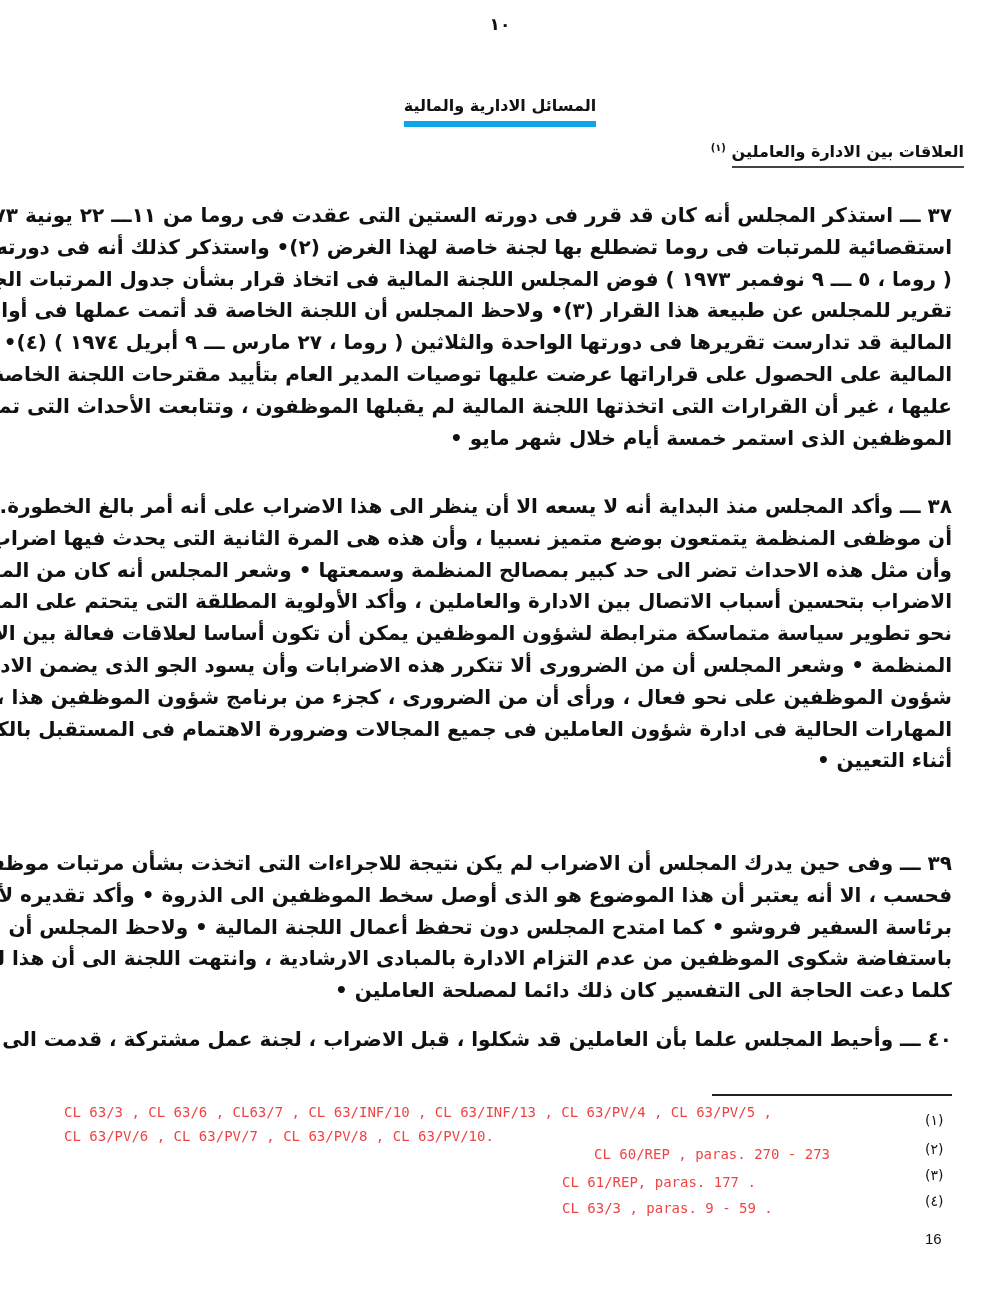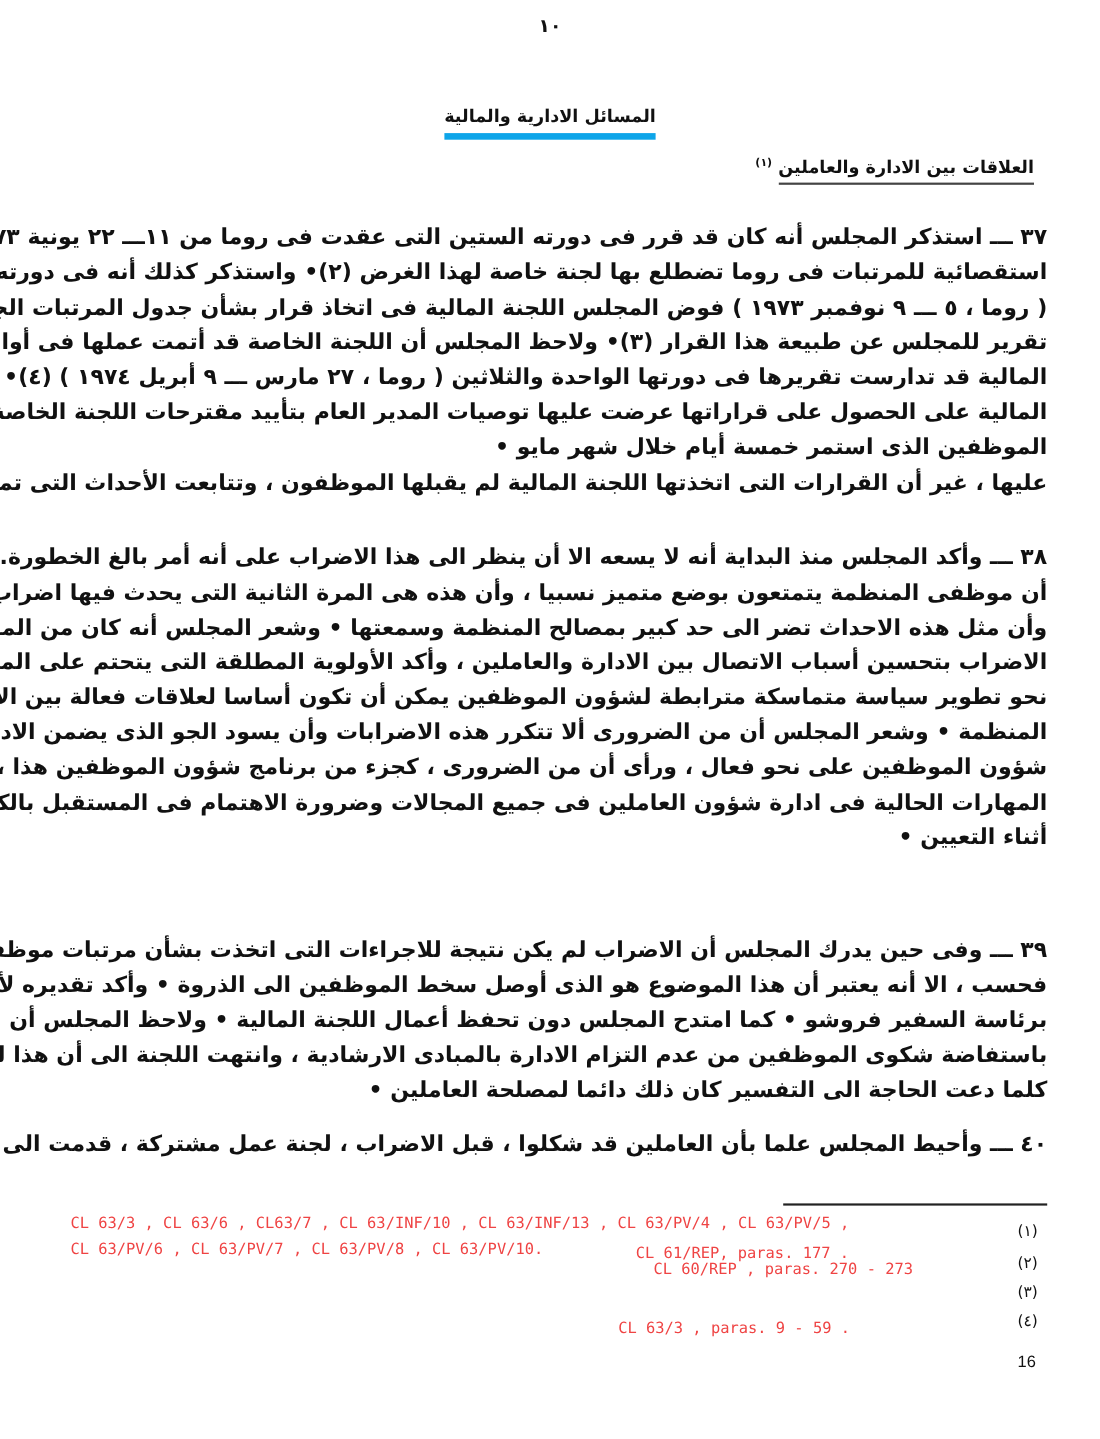--- a/index.html
+++ b/index.html
@@ -2,21 +2,21 @@
 <html><head>
 <meta charset="utf-8">
 <style>
   html, body { margin: 0; padding: 0; background: #ffffff; }
   body { width: 1000px; height: 1308px; position: relative; overflow: hidden; color: #111; }
   .page { position: absolute; left: 0; top: 0; width: 1000px; height: 1032px; }
   .ar { font-family: "DejaVu Sans", sans-serif; direction: rtl; font-weight: bold; }
   .page-num { position: absolute; top: 14px; left: 0; width: 1000px; text-align: center; font-size: 17px; }
   .section-title { position: absolute; top: 96px; left: 0; width: 1000px; text-align: center; font-size: 16px; }
   .section-title span { display: inline-block; border-bottom: 6px solid #0ea5e9; padding-bottom: 6px; }
-  .sub-title { position: absolute; top: 142px; right: 60px; font-size: 16px; }
+  .sub-title { position: absolute; top: 142px; right: 36px; font-size: 16px; }
   .sub-title span.t { border-bottom: 2px solid #444; padding-bottom: 5px; }
   sup { font-size: 10px; }
   .para { position: absolute; right: 48px; width: 905px; font-size: 20px; line-height: 31.8px; text-align: justify; text-align-last: right; }
   .para .line { display: block; white-space: nowrap; text-align: justify; text-align-last: justify; }
   .para .line.last { text-align-last: right; }
   #p37 { top: 200px; }
   #p38 { top: 491px; }
   #p39 { top: 848px; }
   #p40 { top: 1024px; }
   .fn-rule { position: absolute; top: 1094px; left: 712px; width: 240px; border-top: 2px solid #222; }
@@ -39,22 +39,22 @@
     <sup>(١)</sup>
   </div>
 
   <div class="para ar" id="p37">
       <span class="line">٣٧ ـــ استذكر المجلس أنه كان قد قرر فى دورته الستين التى عقدت فى روما من ١١ـــ ٢٢ يونية ١٩٧٣ اجراء دراســـة</span>
       <span class="line">استقصائية للمرتبات فى روما تضطلع بها لجنة خاصة لهذا الغرض (٢)• واستذكر كذلك أنه فى دورته الواحدة والستـــين</span>
       <span class="line">( روما ، ٥ ـــ ٩ نوفمبر ١٩٧٣ ) فوض المجلس اللجنة المالية فى اتخاذ قرار بشأن جدول المرتبات الجديد المقترح ورفـــع</span>
       <span class="line">تقرير للمجلس عن طبيعة هذا القرار (٣)• ولاحظ المجلس أن اللجنة الخاصة قد أتمت عملها فى أوائل عام ١٩٧٤ ، وأن اللجنة</span>
       <span class="line">المالية قد تدارست تقريرها فى دورتها الواحدة والثلاثين ( روما ، ٢٧ مارس ـــ ٩ أبريل ١٩٧٤ ) (٤)• ولمعاونة اللجنـــة</span>
       <span class="line">المالية على الحصول على قراراتها عرضت عليها توصيات المدير العام بتأييد مقترحات اللجنة الخاصة ، وتعليقات الأخـــيرة</span>
+      <span class="line">عليها ، غير أن القرارات التى اتخذتها اللجنة المالية لم يقبلها الموظفون ، وتتابعت الأحداث التى تمخضت عن اضــــراب</span>
       <span class="line last">الموظفين الذى استمر خمسة أيام خلال شهر مايو •</span>
-      <span class="line">عليها ، غير أن القرارات التى اتخذتها اللجنة المالية لم يقبلها الموظفون ، وتتابعت الأحداث التى تمخضت عن اضــــراب</span>
     </div>
   <div class="para ar" id="p38">
       <span class="line">٣٨ ـــ وأكد المجلس منذ البداية أنه لا يسعه الا أن ينظر الى هذا الاضراب على أنه أمر بالغ الخطورة.وأكد المجلـــس</span>
       <span class="line">أن موظفى المنظمة يتمتعون بوضع متميز نسبيا ، وأن هذه هى المرة الثانية التى يحدث فيها اضراب فى السنوات الأخـــيرة ،</span>
       <span class="line">وأن مثل هذه الاحداث تضر الى حد كبير بمصالح المنظمة وسمعتها • وشعر المجلس أنه كان من الممكن تفادى مثل هذا</span>
       <span class="line">الاضراب بتحسين أسباب الاتصال بين الادارة والعاملين ، وأكد الأولوية المطلقة التى يتحتم على المدير العام أن يوجهها</span>
       <span class="line">نحو تطوير سياسة متماسكة مترابطة لشؤون الموظفين يمكن أن تكون أساسا لعلاقات فعالة بين الادارة والموظفين فـــــى</span>
       <span class="line">المنظمة • وشعر المجلس أن من الضرورى ألا تتكرر هذه الاضرابات وأن يسود الجو الذى يضمن الادارة الفعالة للمنظمـــة</span>
       <span class="line">شؤون الموظفين على نحو فعال ، ورأى أن من الضرورى ، كجزء من برنامج شؤون الموظفين هذا ، اسناد الأولوية لتحسين</span>
       <span class="line">المهارات الحالية فى ادارة شؤون العاملين فى جميع المجالات وضرورة الاهتمام فى المستقبل بالكفاءات الادارية والفنيـــة</span>
@@ -73,20 +73,20 @@
 
   <div class="fn-rule"></div>
 
   <div class="fn" style="top:1104px; left:64px;">CL 63/3 , CL 63/6 , CL63/7 , CL 63/INF/10 , CL 63/INF/13 , CL 63/PV/4 , CL 63/PV/5 ,</div>
   <div class="fn" style="top:1128px; left:64px;">CL 63/PV/6 , CL 63/PV/7 , CL 63/PV/8 , CL 63/PV/10.</div>
   <div class="fn-mark" style="top:1112px;">(١)</div>
 
   <div class="fn" style="top:1146px; left:594px;">CL 60/REP , paras. 270 - 273</div>
   <div class="fn-mark" style="top:1141px;">(٢)</div>
 
-  <div class="fn" style="top:1132px; left:562px;margin-left:16px;">CL 61/REP, paras. 177 .</div>
+  <div class="fn" style="top:1174px; left:562px;">CL 61/REP, paras. 177 .</div>
   <div class="fn-mark" style="top:1167px;">(٣)</div>
 
   <div class="fn" style="top:1200px; left:562px;">CL 63/3 , paras. 9 - 59 .</div>
   <div class="fn-mark" style="top:1193px;">(٤)</div>
 
   <div class="footer-num">16</div>
 </div>
 
 </body></html>

